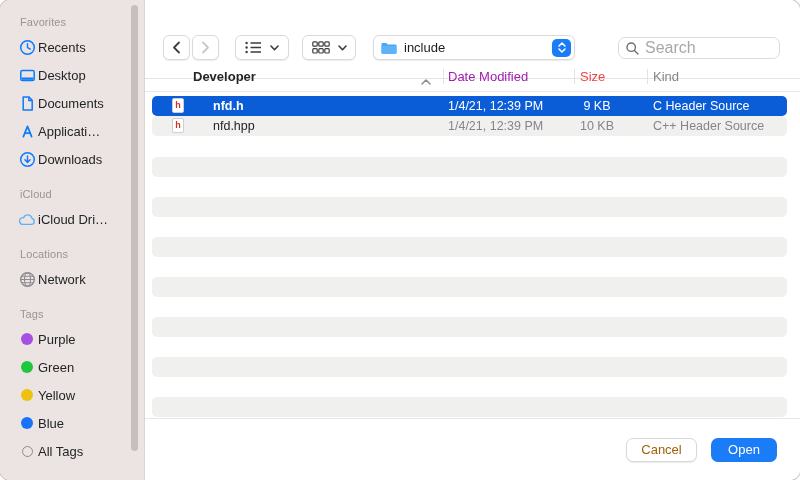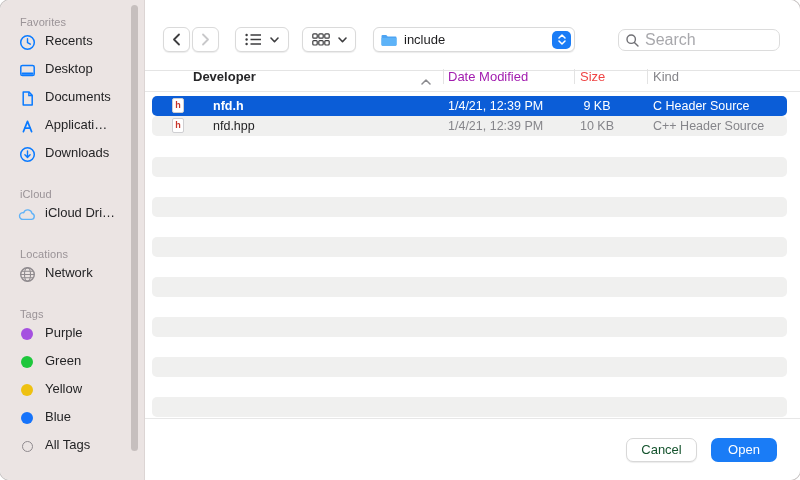--- a/index.html
+++ b/index.html
@@ -2,31 +2,31 @@
 <html><head>
 <meta charset="utf-8">
 <style>
   html,body{margin:0;padding:0;background:#ffffff;font-family:"Liberation Sans","DejaVu Sans",sans-serif;-webkit-font-smoothing:antialiased;}
   .window{position:relative;width:800px;height:480px;border-radius:10px;overflow:hidden;background:#fff;box-shadow:0 0 0 1px #c9c5c4;}
 
   
   .sidebar{position:absolute;left:0;top:0;width:145px;height:480px;background:#ebe4e3;border-right:1px solid #dcd5d4;box-sizing:border-box;padding:16px 0 0 18px;}
   .side-label{font-size:11px;font-weight:400;color:#9a9397;margin:15px 0 5px 2px;letter-spacing:.1px;}
   .side-label.first{margin-top:0;}
-  .side-item{display:flex;align-items:flex-start;height:28px;gap:9px;font-size:13px;color:#242426;cursor:default;white-space:nowrap;}
+  .side-item{display:flex;align-items:center;height:28px;gap:2px;font-size:13px;color:#242426;cursor:default;white-space:nowrap;}
   .iconbox{width:18px;height:18px;display:flex;align-items:center;justify-content:center;flex:0 0 18px;}
   .dot{width:12px;height:12px;border-radius:50%;display:inline-block;}
   .circle-outline{width:11px;height:11px;border-radius:50%;border:1.4px solid #8f8a8e;display:inline-block;box-sizing:border-box;}
   .side-scroll{position:absolute;left:131px;top:5px;width:7px;height:446px;background:#c6bfbe;border-radius:4px;}
 
   
   .main{position:absolute;left:145px;top:0;right:0;bottom:0;background:#fff;}
 
   
-  .toolbar{position:absolute;top:8px;left:0;right:0;height:62px;border-bottom:1px solid #e4e4e4;}
+  .toolbar{position:absolute;top:16px;left:0;right:0;height:62px;border-bottom:1px solid #e4e4e4;}
   .tbtn{position:absolute;top:19px;height:25px;background:#fff;border:1px solid #dadada;border-radius:6px;box-shadow:0 1px 1px rgba(0,0,0,.08);display:flex;align-items:center;justify-content:center;box-sizing:border-box;gap:8px;}
   .nav-back{left:18px;width:27px;}
   .nav-fwd{left:47px;width:27px;}
   .view-list{left:90px;width:54px;}
   .view-grid{left:157px;width:54px;}
   .folder-select{left:228px;width:202px;padding-left:6px;justify-content:flex-start;gap:6px;font-size:13px;color:#1d1d1f;}
   .stepper{position:absolute;right:3px;top:2.5px;width:19px;height:18px;border-radius:5px;display:flex;align-items:center;justify-content:center;}
   .searchbox{position:absolute;right:20px;top:21px;width:162px;height:22px;border:1px solid #dcdcdc;border-radius:7px;box-sizing:border-box;display:flex;align-items:center;padding-left:7px;gap:4px;background:#fff;}
   .searchbox input{border:none;outline:none;background:transparent;font-size:16px;width:120px;font-family:"Liberation Sans",sans-serif;color:#1d4ed8;}
   .searchbox input::placeholder{color:#a8a8ac;}
@@ -54,21 +54,21 @@
   .c-kind{left:501px;}
   .row.selected{color:#fff;}
   .row.selected .c-name{font-weight:700;}
   .row.alt .c-name{color:#242426;}
   .row.alt .c-date,.row.alt .c-size,.row.alt .c-kind{color:#85858a;}
   .ficon{width:12px;height:15px;background:#fff;border:1px solid #cfcfd2;border-radius:2px;display:flex;align-items:center;justify-content:center;font-size:9px;font-weight:700;color:#c7342a;box-sizing:border-box;line-height:1;}
 
   
   .footer{position:absolute;bottom:0;left:0;right:0;height:61px;border-top:1px solid #e7e7e7;display:flex;align-items:center;justify-content:flex-end;gap:14px;padding-right:23px;}
   .btn{height:24px;border-radius:7px;font-size:13px;display:flex;align-items:center;justify-content:center;box-sizing:border-box;cursor:default;}
-  .btn-cancel{width:71px;background:#fff;border:1px solid #d8d8d8;box-shadow:0 1px 1px rgba(0,0,0,.08);color:#14532d;}
+  .btn-cancel{width:71px;background:#fff;border:1px solid #d8d8d8;box-shadow:0 1px 1px rgba(0,0,0,.08);color:#a16207;}
   .btn-open{width:66px;color:#fff;font-weight:500;border:none;}
 </style>
 </head>
 <body>
 
 <div class="window">
 
   <div class="sidebar">
     <div class="side-label first">Favorites</div>
 

